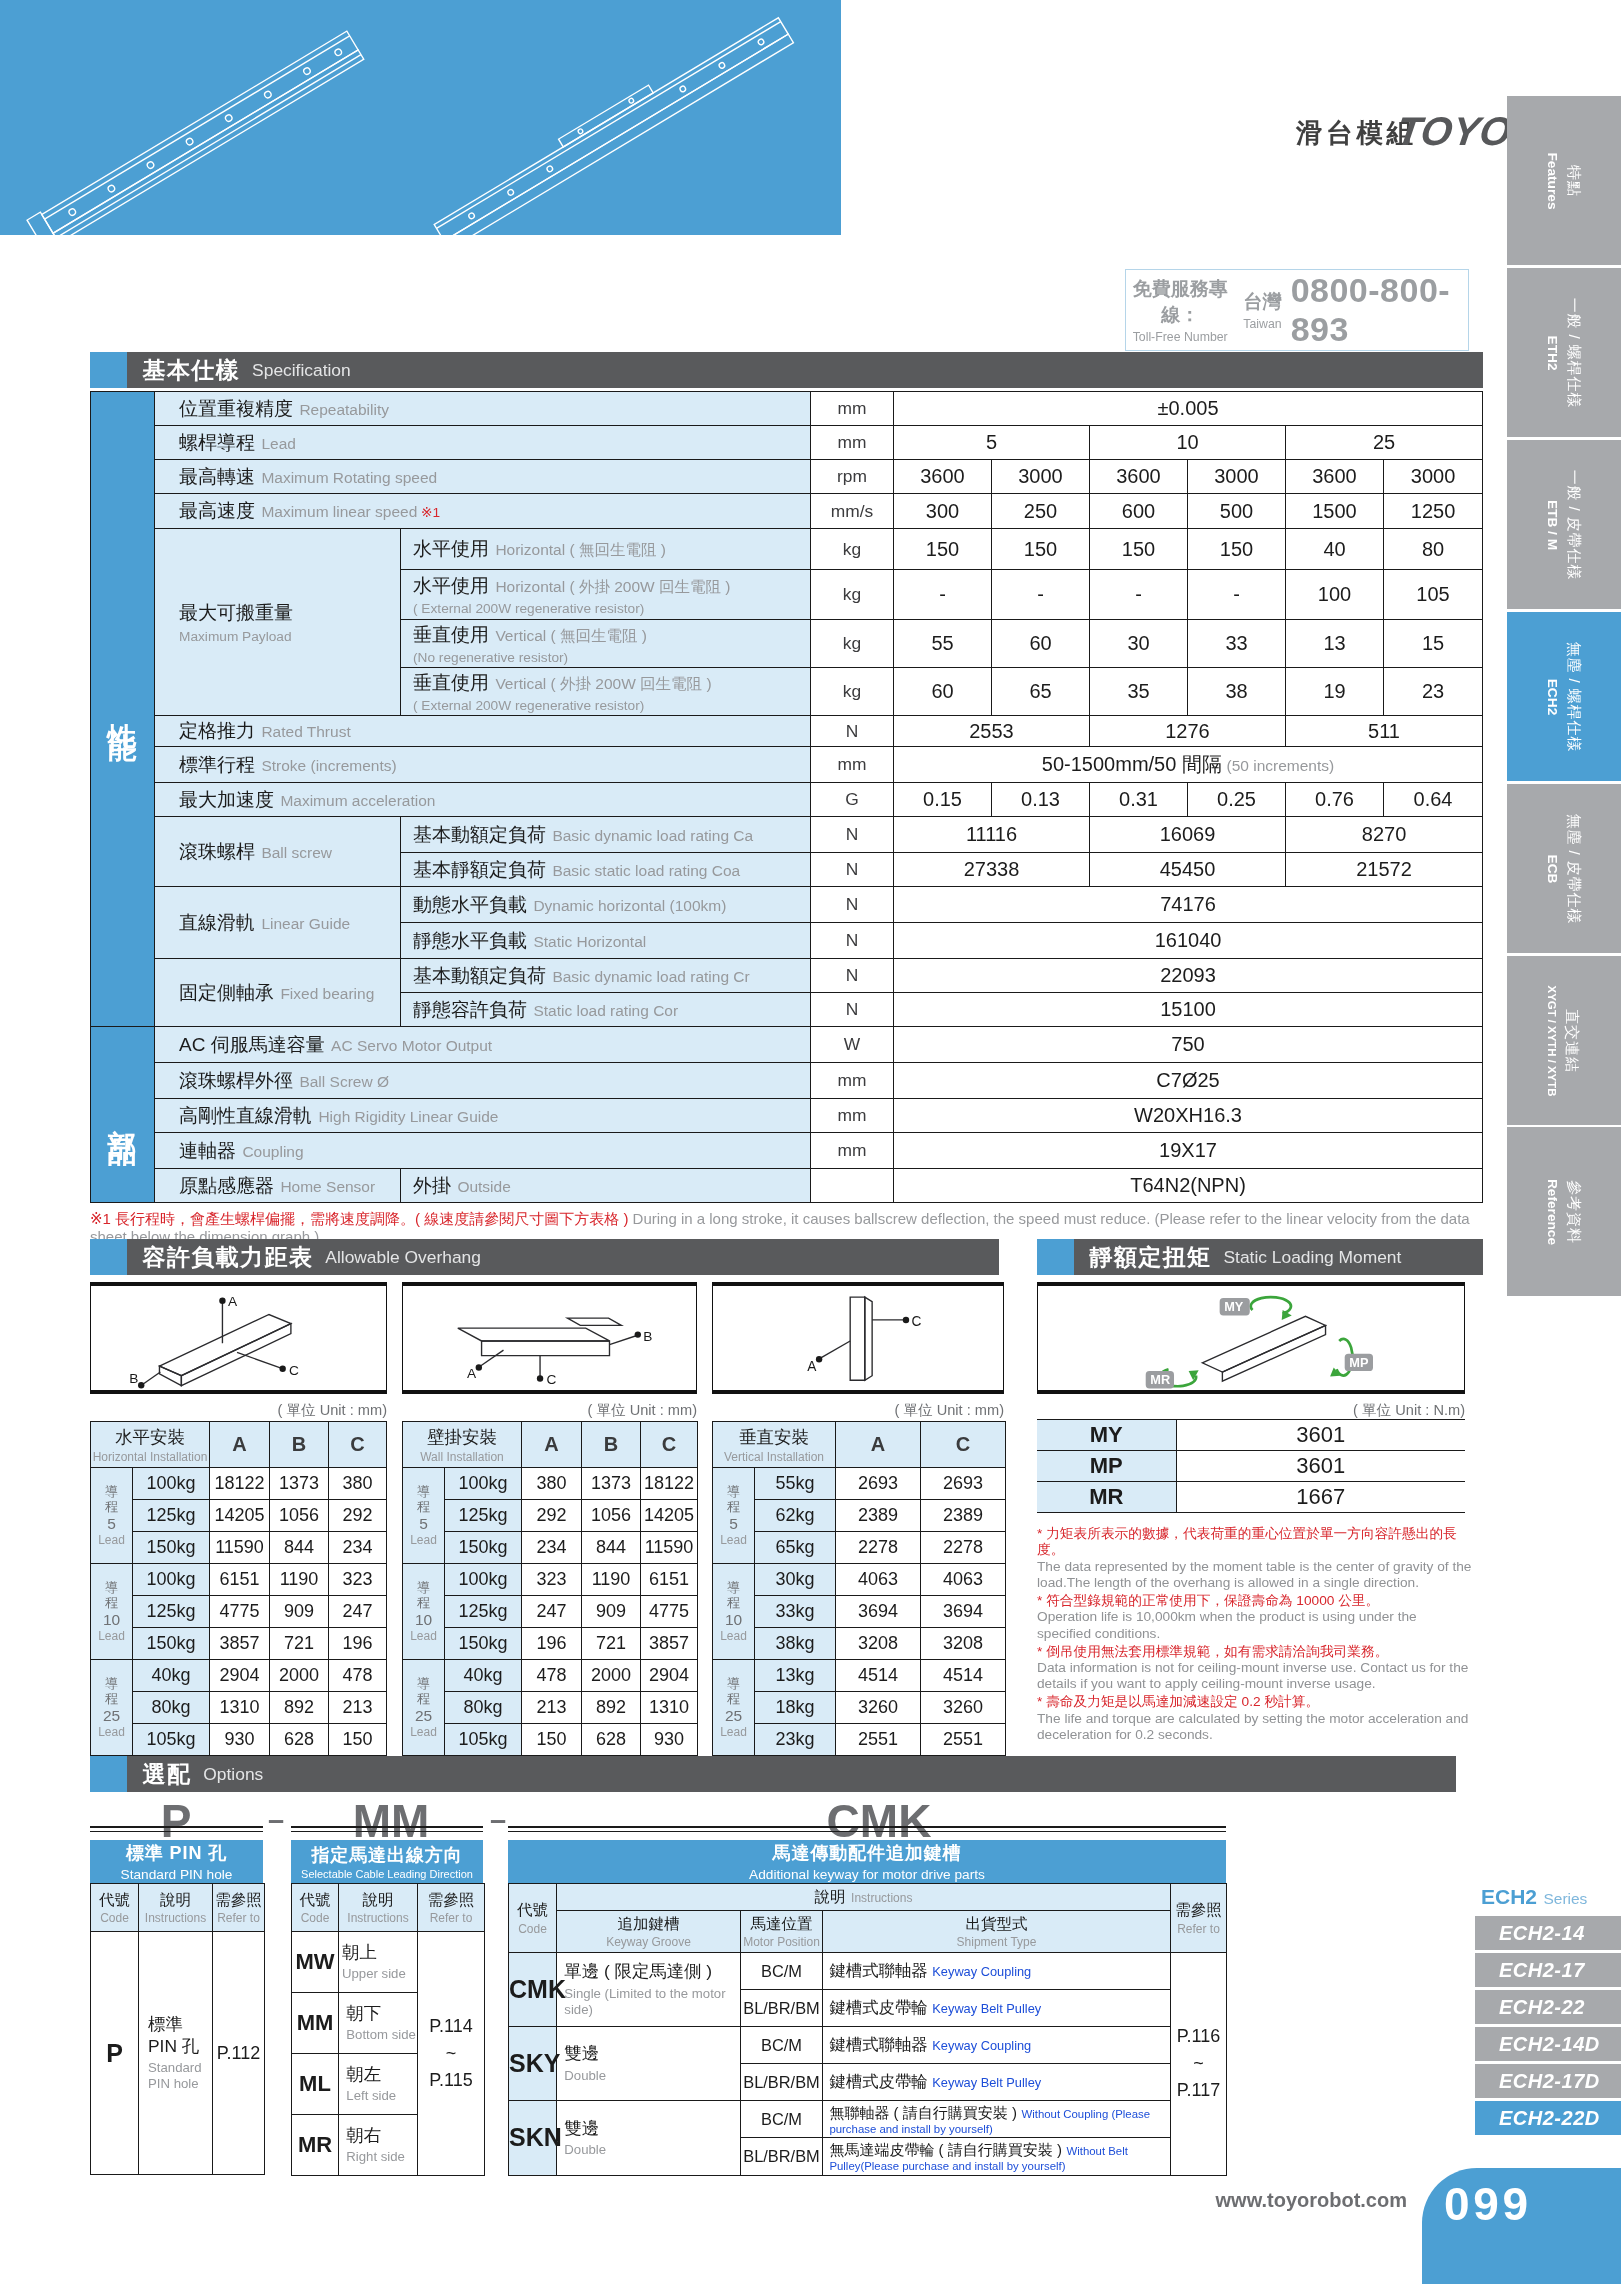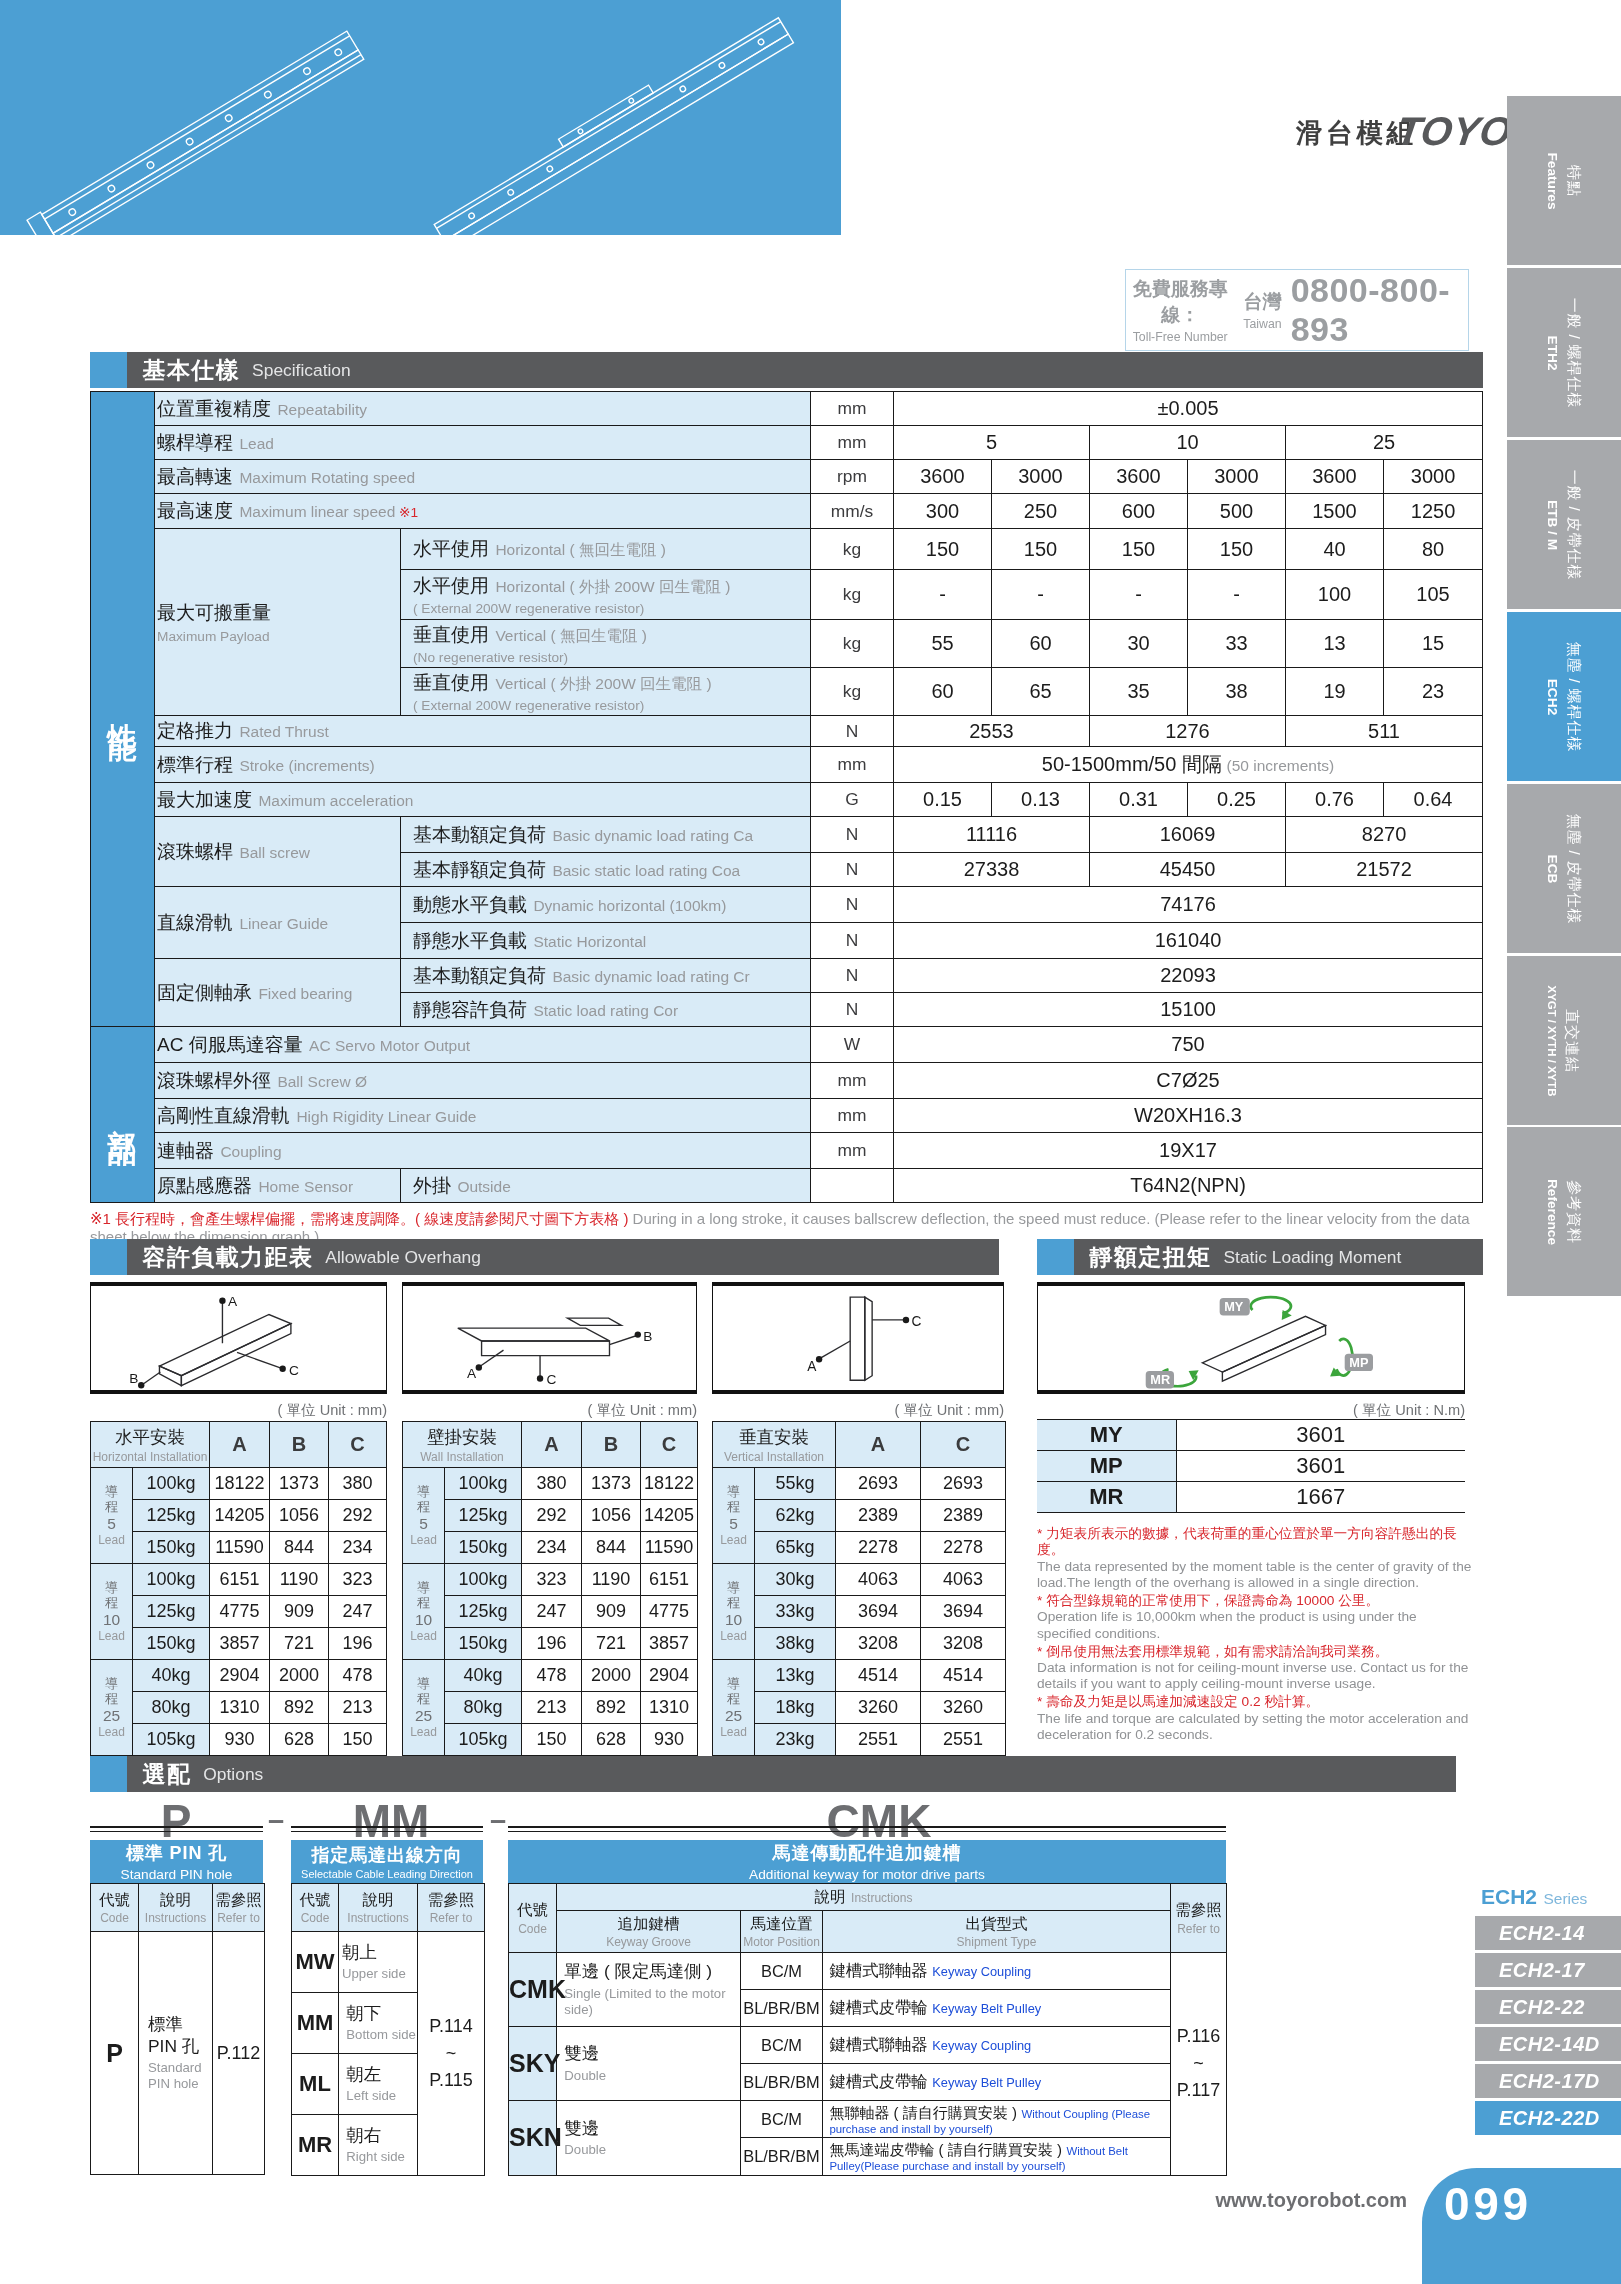--- a/index.html
+++ b/index.html
@@ -29,21 +29,21 @@
   .bar .ben{color:#E4E5E6;font-size:17.4px}
 
   
   table{border-collapse:collapse;table-layout:fixed}
   .spec{width:1393px;border:1.4px solid #1a1a1a}
   .spec td{border:0.9px solid #1a1a1a;vertical-align:middle}
   .h74{height:34px}.h77{height:35px}.h90{height:41px}.h110{height:50px}.h105{height:48px}
   .h68{height:31px}.h79{height:36px}.h75{height:34px}.h78{height:36px}
   td.band{background:#4C9FD3;text-align:center}
   .vband{writing-mode:vertical-rl;text-orientation:upright;font-size:29px;font-weight:bold;color:#fff;letter-spacing:9px;margin:0 auto}
-  td.lbl{background:#D9EBF7;padding-left:2px}
+  td.lbl{background:#D9EBF7;padding-left:24px}
   td.sub{padding-left:12px}
   .lzh{font-size:19px;color:#1c1c1c}
   .len{font-size:15.5px;color:#97999C;margin-left:6.4px}
   .len2{font-size:13.7px;color:#97999C;margin-top:2.7px}
   .ref1{font-size:13.7px;color:#D8262C;margin-left:3.7px}
   td.unit{font-size:17.4px;color:#3C3C3E;text-align:center}
   td.num{font-size:20px;color:#1c1c1c;text-align:center}
   .numsub{font-size:15.5px;color:#97999C;margin-left:4.6px}
 
   .footnote{left:90px;top:1210px;width:1400px;font-size:15px;line-height:1.2}

